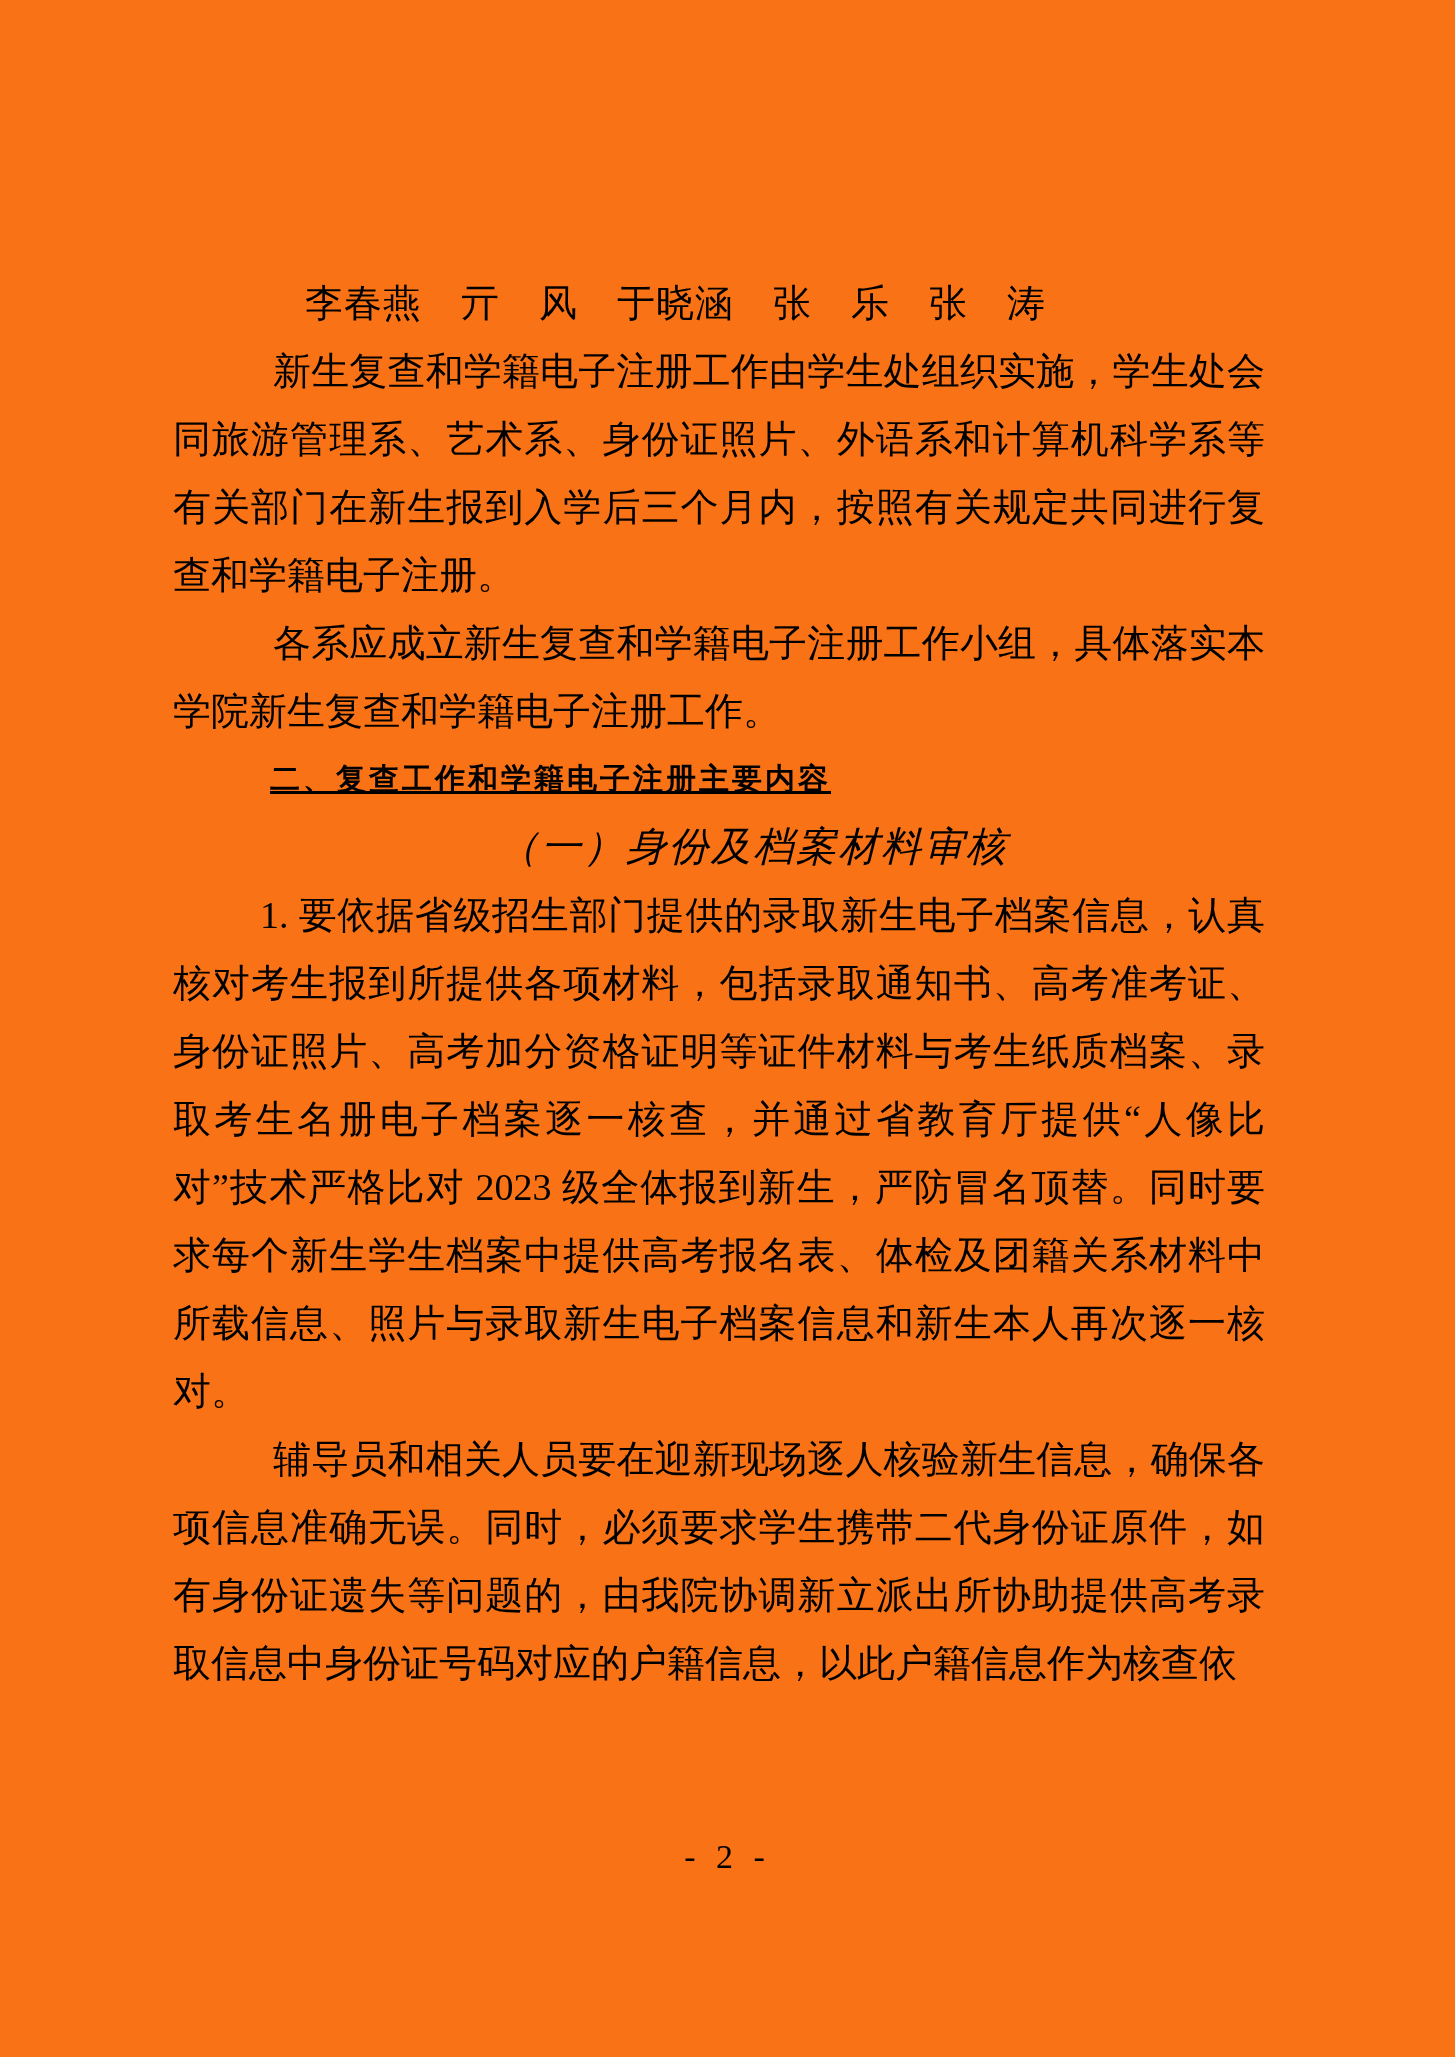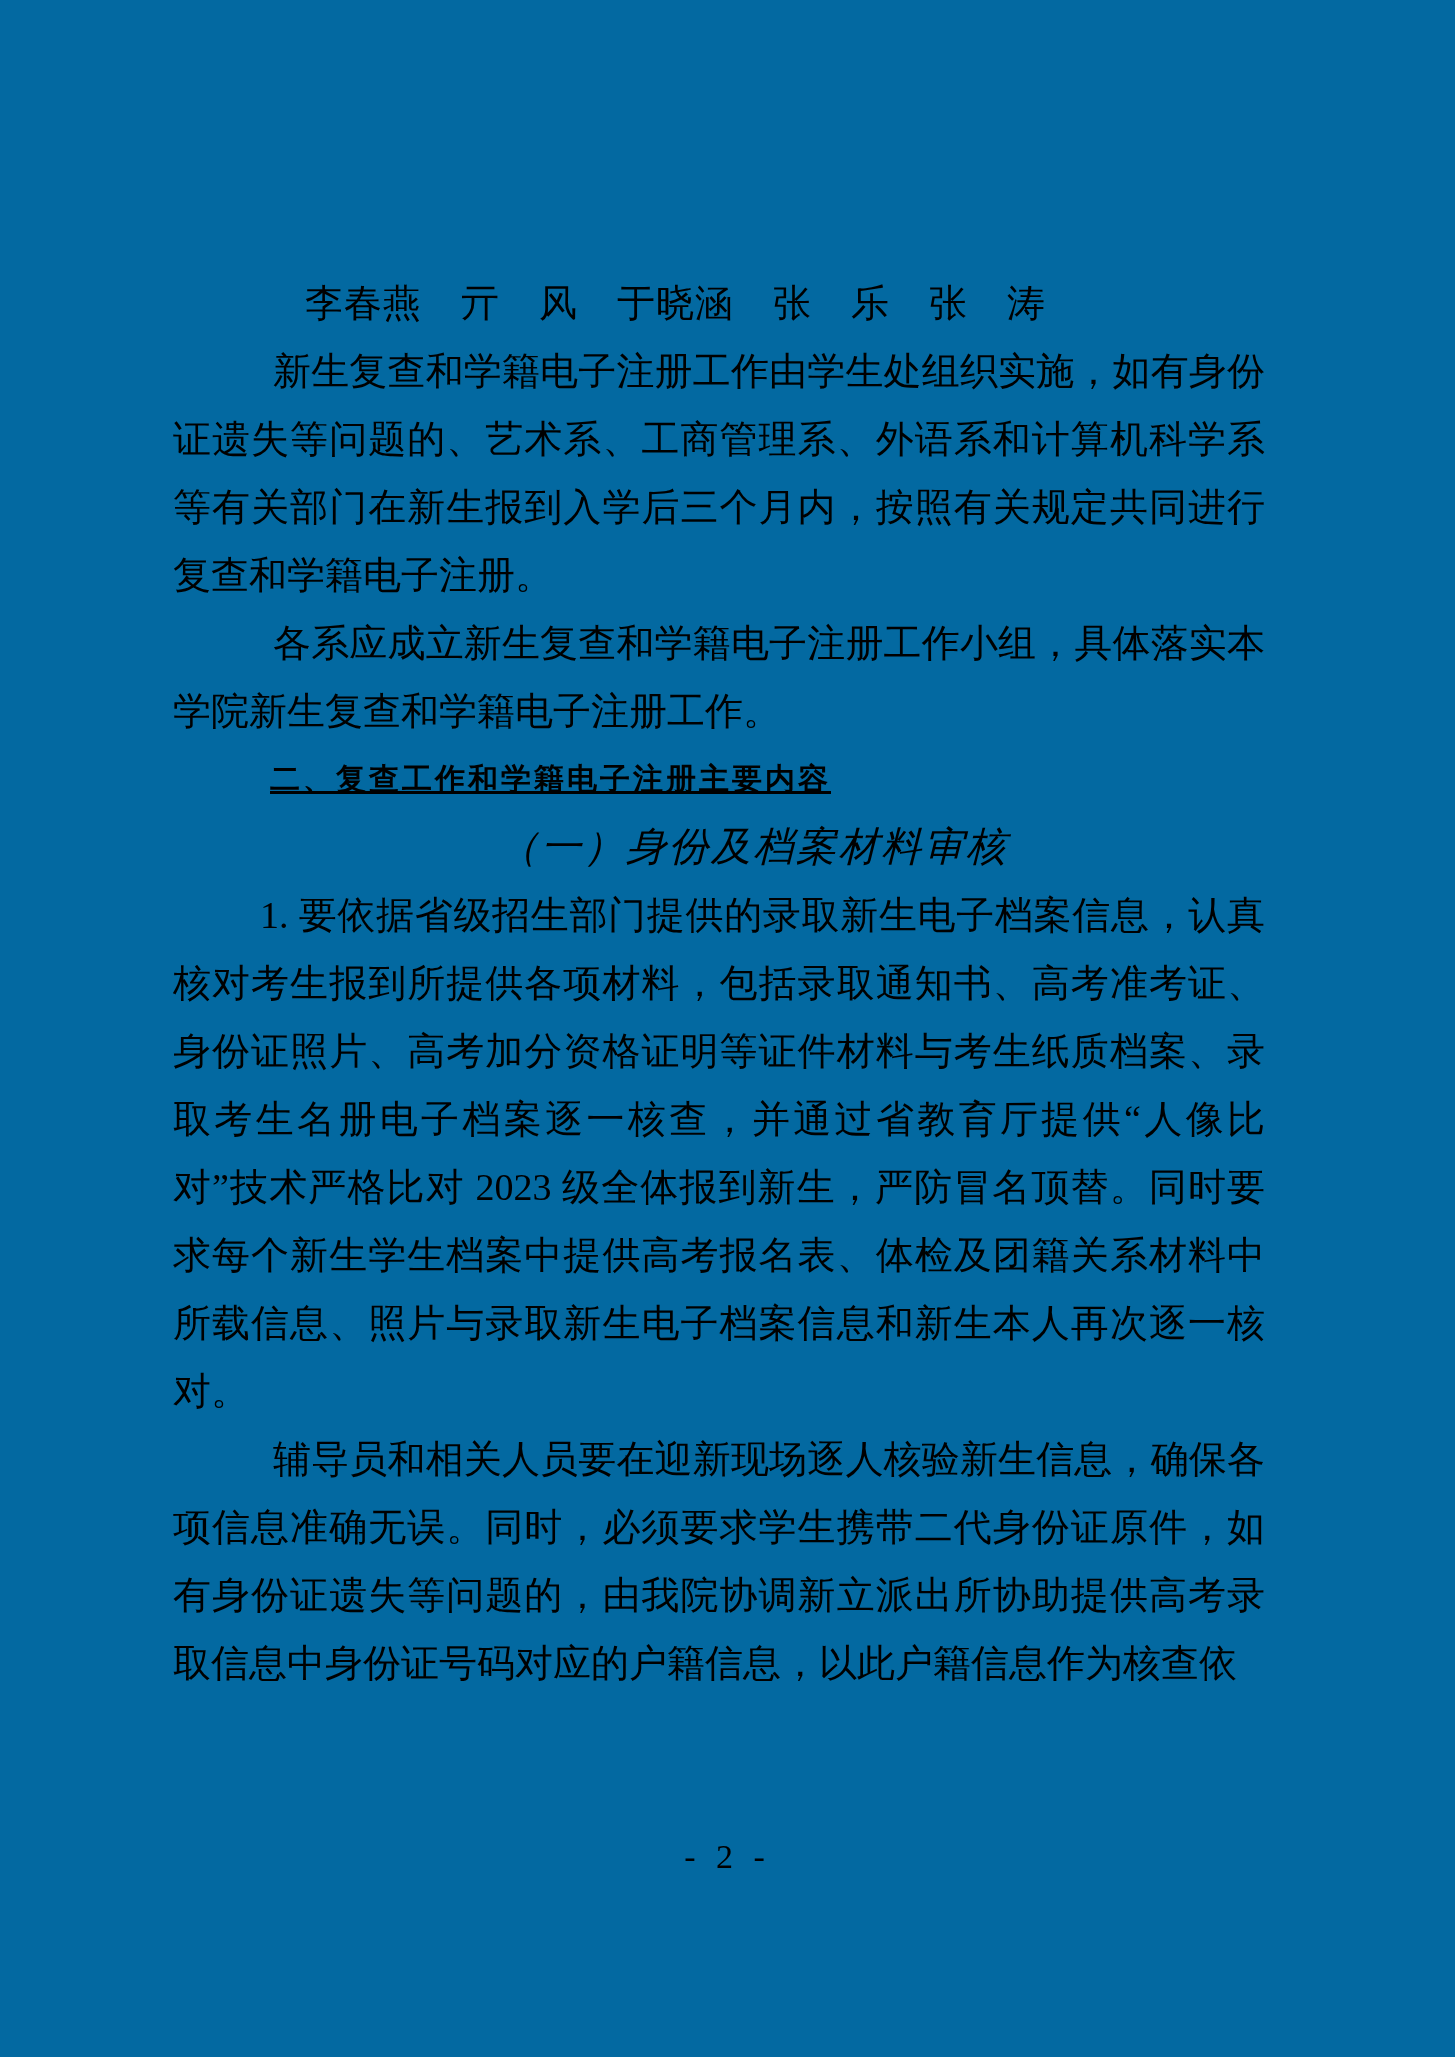--- a/index.html
+++ b/index.html
@@ -7,21 +7,21 @@
     width: 1455px;
     height: 2057px;
     background: #ffffff;
     position: relative;
     font-family: "Liberation Serif", "DejaVu Serif", serif;
     color: #000000;
   }
   .page {
     position: absolute;
     inset: 0;
-    background: #0369a1;
+    background: #f97316;
     overflow: hidden;
   }
   .content {
     position: absolute;
     left: 173px;
     top: 269px;
     width: 1092px;
   }
   .names-block { margin: 0; }
   .names-line {
@@ -74,21 +74,21 @@
 </head>
 <body>
 
 <div class="page">
   <div class="content">
 
     <div class="names-block">
       <div class="names-line">李春燕　亓　风　于晓涵　张　乐　张　涛</div>
     </div>
 
-    <p class="body-para">新生复查和学籍电子注册工作由学生处组织实施，如有身份证遗失等问题的、艺术系、工商管理系、外语系和计算机科学系等有关部门在新生报到入学后三个月内，按照有关规定共同进行复查和学籍电子注册。</p>
+    <p class="body-para">新生复查和学籍电子注册工作由学生处组织实施，学生处会同旅游管理系、艺术系、身份证照片、外语系和计算机科学系等有关部门在新生报到入学后三个月内，按照有关规定共同进行复查和学籍电子注册。</p>
 
     <p class="body-para">各系应成立新生复查和学籍电子注册工作小组，具体落实本学院新生复查和学籍电子注册工作。</p>
 
     <h2 class="section-heading">二、复查工作和学籍电子注册主要内容</h2>
 
     <h3 class="subsection-heading">（一）身份及档案材料审核</h3>
 
     <p class="body-para num-start">1. 要依据省级招生部门提供的录取新生电子档案信息，认真核对考生报到所提供各项材料，包括录取通知书、高考准考证、身份证照片、高考加分资格证明等证件材料与考生纸质档案、录取考生名册电子档案逐一核查，并通过省教育厅提供“人像比对”技术严格比对 2023 级全体报到新生，严防冒名顶替。同时要求每个新生学生档案中提供高考报名表、体检及团籍关系材料中所载信息、照片与录取新生电子档案信息和新生本人再次逐一核对。</p>
 
     <p class="body-para">辅导员和相关人员要在迎新现场逐人核验新生信息，确保各项信息准确无误。同时，必须要求学生携带二代身份证原件，如有身份证遗失等问题的，由我院协调新立派出所协助提供高考录取信息中身份证号码对应的户籍信息，以此户籍信息作为核查依</p>

